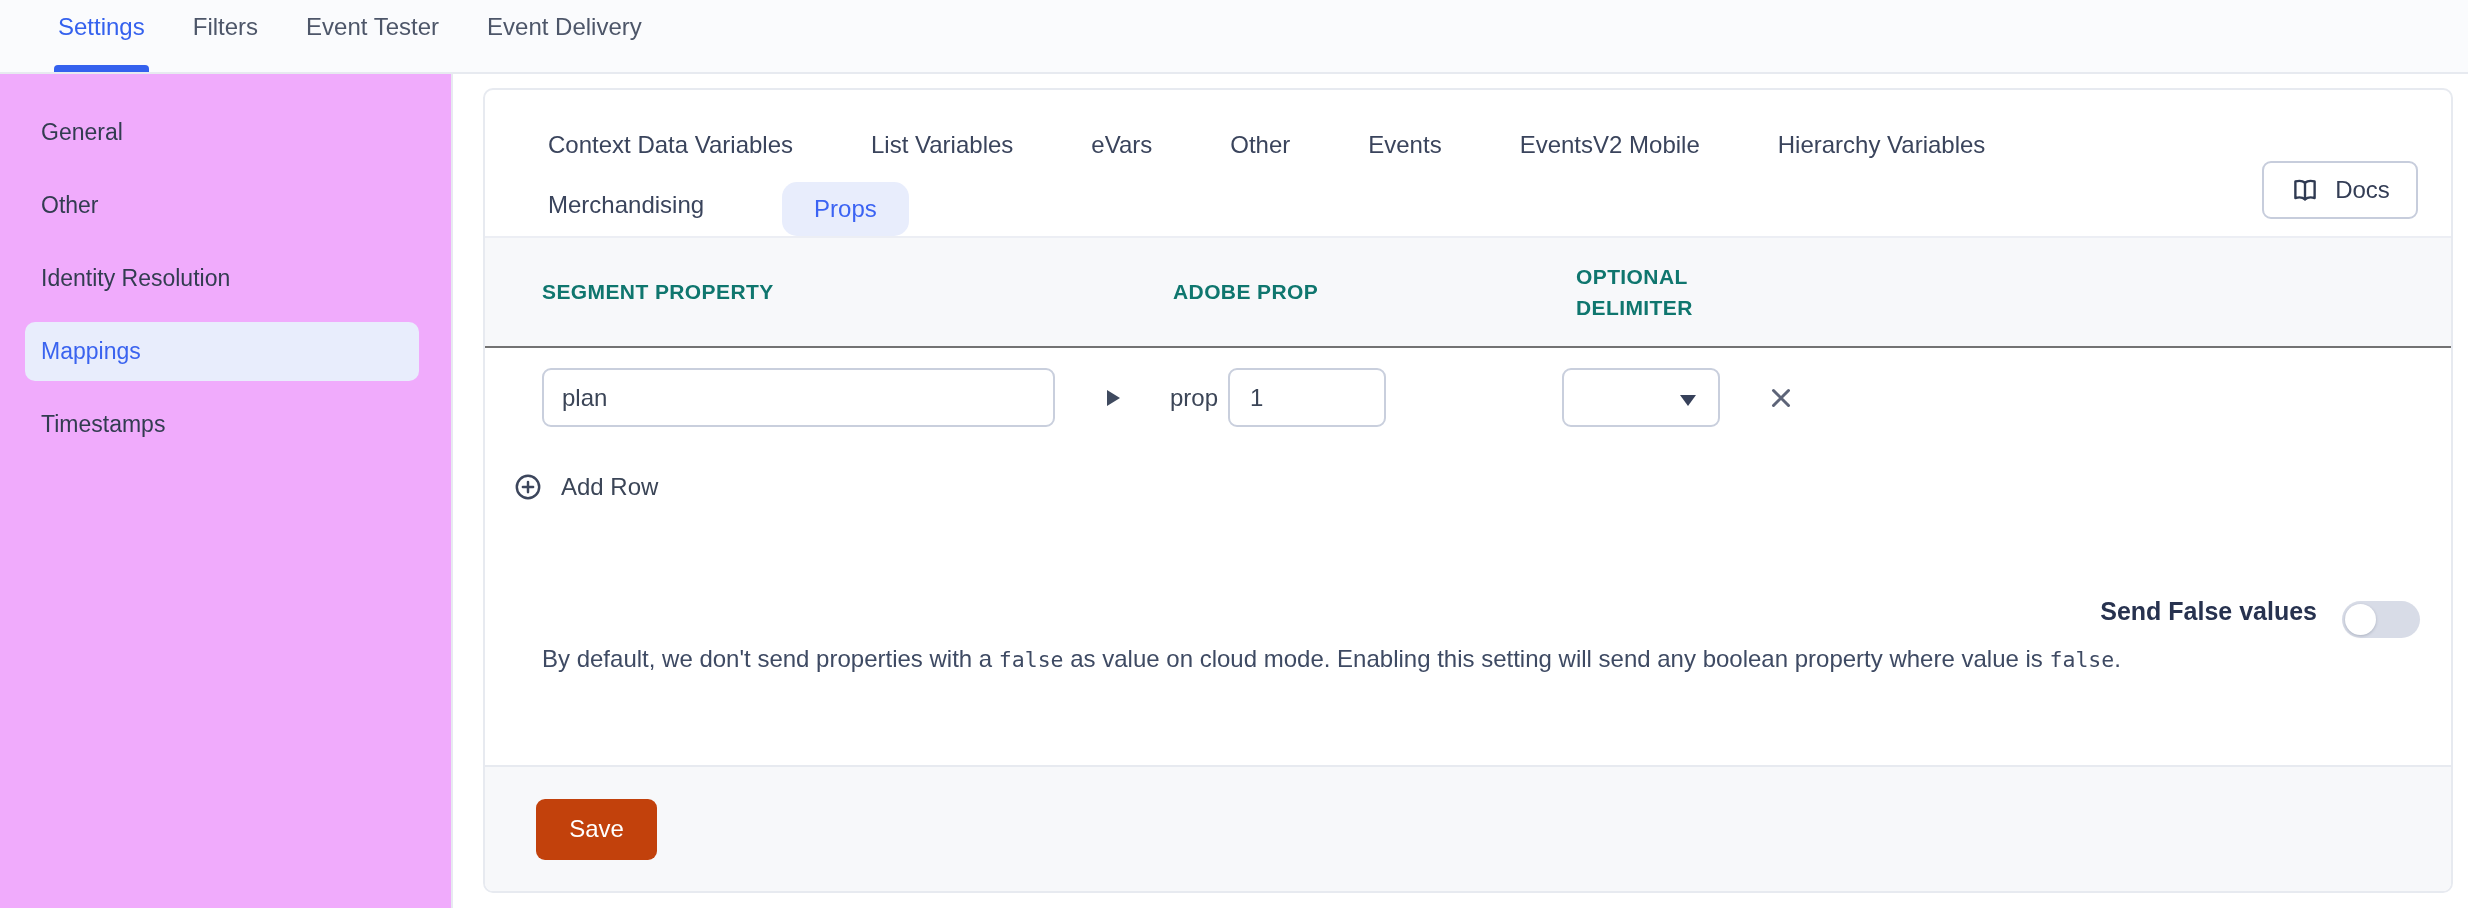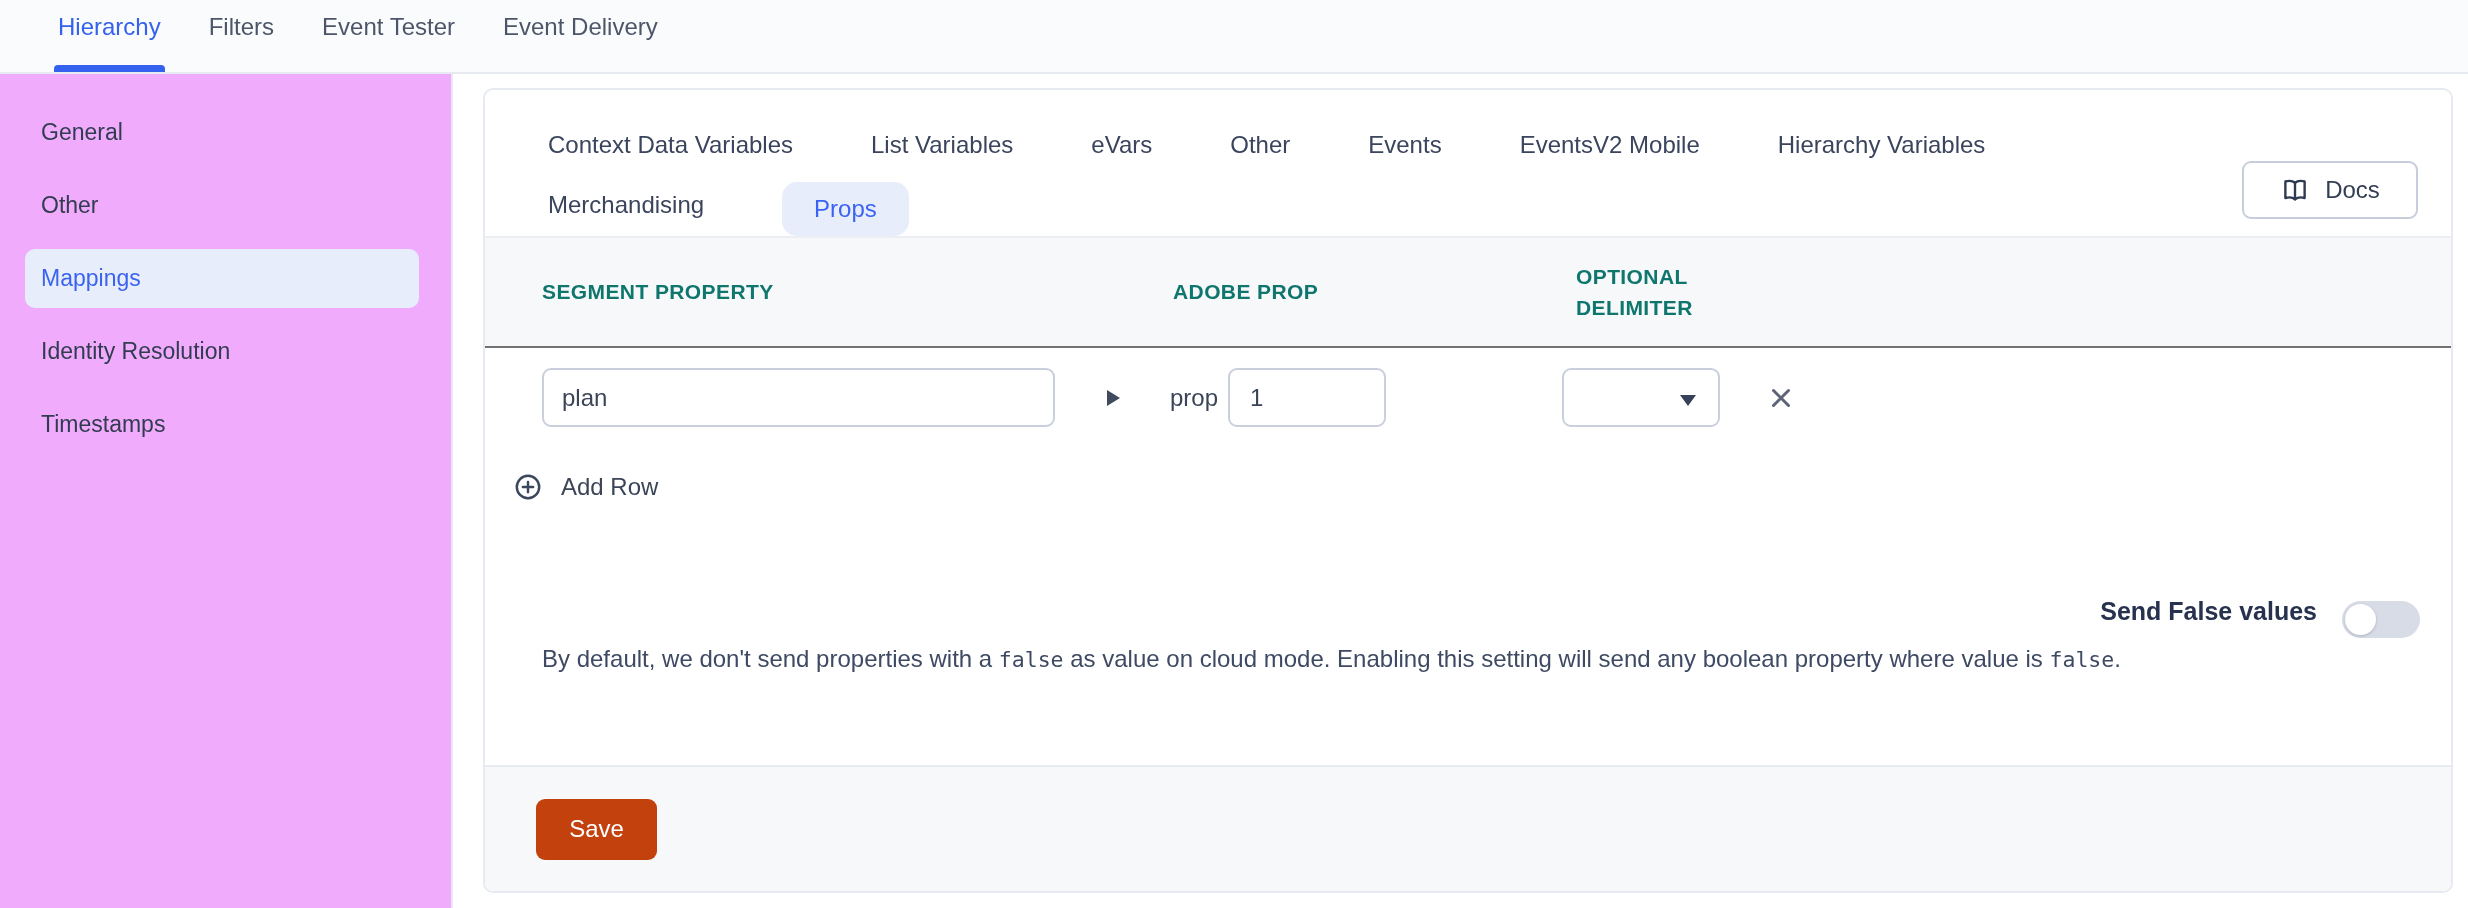--- a/index.html
+++ b/index.html
@@ -42,21 +42,21 @@
     min-height:143px; padding:28px 33px 0 63px;
     display:flex; justify-content:space-between; align-items:center;
   }
   .tabs { display:flex; flex-wrap:wrap; column-gap:78px; row-gap:2px; max-width:1650px; align-items:center; }
   .tab {
     font-size:24px; font-weight:500; color:#3a445c; padding:13px 0;
     background:none; border:none; font-family:inherit; cursor:pointer; line-height:28px;
   }
   .tab.active { background:#e8edfc; color:#3b63f3; padding:13px 32px; border-radius:15px;margin-top:8px; }
   .docs-btn {
-    margin-top:25px; width:176px; height:58px; background:#fff;
+    margin-top:25px; width:156px; height:58px; background:#fff;
     border:2px solid #c7cddc; border-radius:9px; display:flex; align-items:center;
     justify-content:center; gap:15px; font-size:24px; font-weight:500; color:#333d55;
     font-family:inherit; cursor:pointer; flex:0 0 auto;
   }
   
   .table-header {
     background:#f7f8fa; border-top:2px solid #eceef4; border-bottom:2px solid #737373;
     height:112px; display:flex; align-items:center; padding-left:57px;
     font-size:21px; font-weight:600; letter-spacing:0.4px; color:#0f766e;
   }
@@ -115,33 +115,33 @@
     width:121px; height:61px; background:#c2410c; color:#ffffff; border:none;
     border-radius:9px; font-size:24px; font-weight:500; font-family:inherit; cursor:pointer;
   }
 </style>
 </head>
 <body>
 
 <div class="page">
 
   <header class="topbar">
-    <button class="nav-item active">Hierarchy</button>
+    <button class="nav-item active">Settings</button>
     <button class="nav-item">Filters</button>
     <button class="nav-item">Event Tester</button>
     <button class="nav-item">Event Delivery</button>
   </header>
 
   <div class="content">
 
     <aside class="sidebar">
       <div class="side-item">General</div>
       <div class="side-item">Other</div>
+      <div class="side-item">Identity Resolution</div>
       <div class="side-item active">Mappings</div>
-      <div class="side-item">Identity Resolution</div>
       <div class="side-item">Timestamps</div>
     </aside>
 
     <main class="main">
       <section class="card">
 
         <div class="tabs-row">
           <div class="tabs">
             <button class="tab">Context Data Variables</button>
             <button class="tab">List Variables</button>

